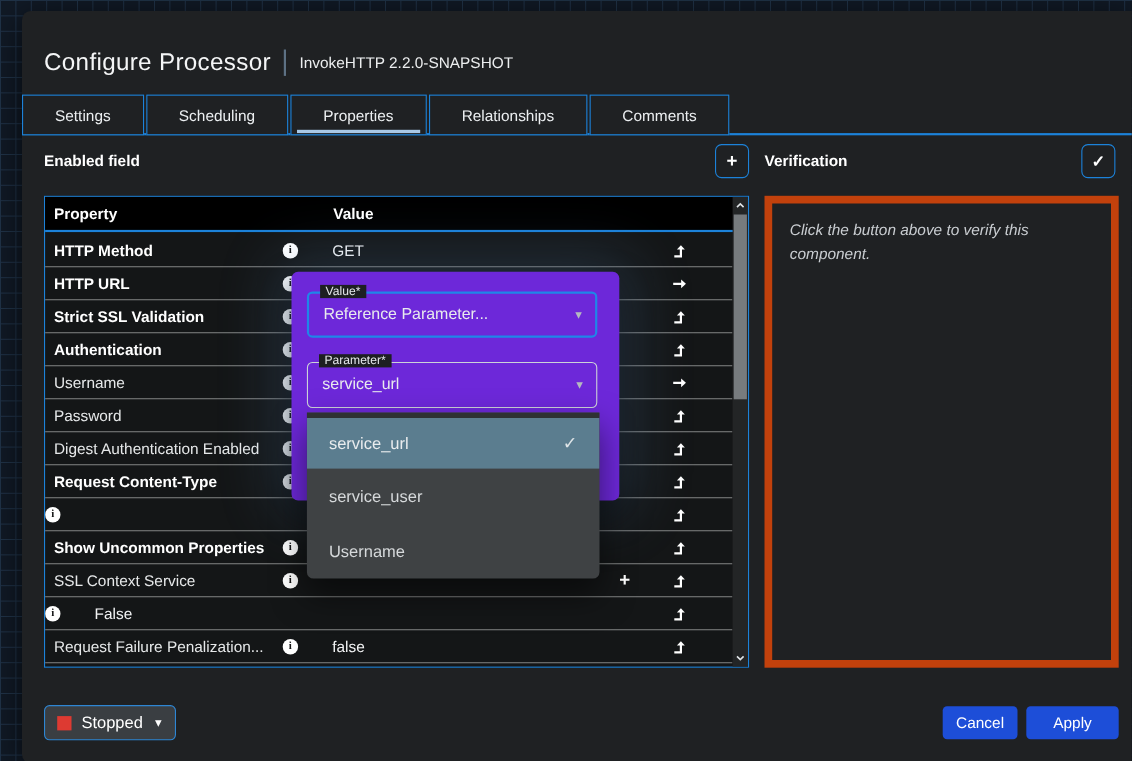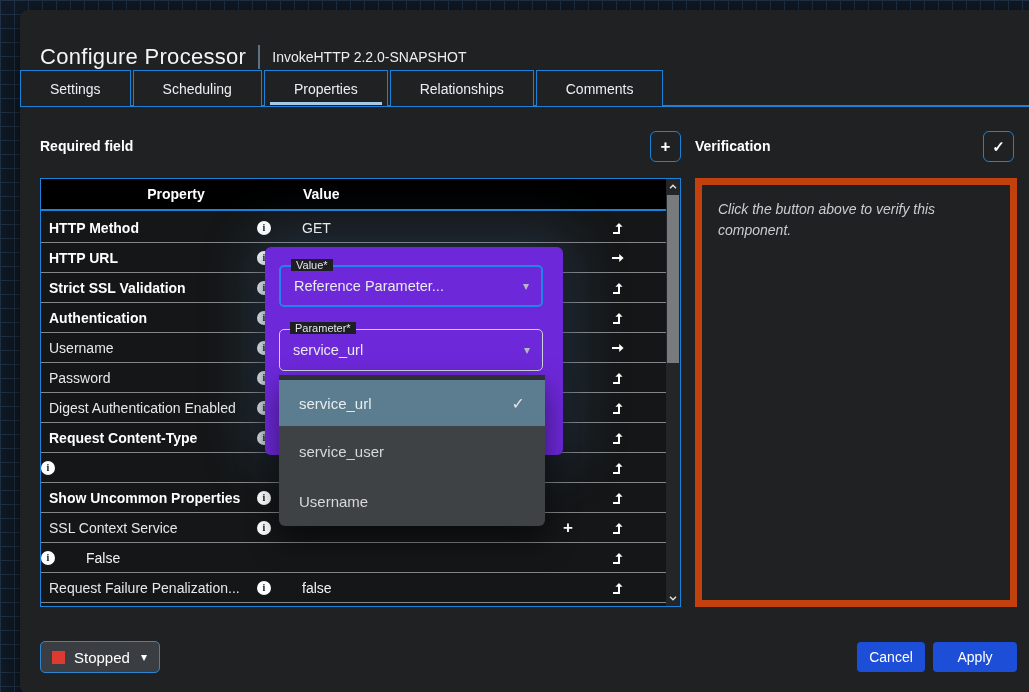--- a/index.html
+++ b/index.html
@@ -15,21 +15,21 @@
   .dialog { position:absolute; left:20px; top:10px; width:1009px; height:684px;
     background:#1f2123; border-radius:8px 0 0 8px; box-shadow:0 6px 30px rgba(0,0,0,.65); }
 
   
   .title-row { position:absolute; left:20px; top:34px; display:flex; align-items:center; }
   .title-row h1 { font-size:22px; font-weight:400; color:#f4f5f6; letter-spacing:.3px; }
   .title-sep { width:2px; height:24px; background:#5d7184; margin:0 12px; }
   .subtitle { font-size:14px; color:#eceeef; }
 
   
-  .tabstrip { position:absolute; left:0; right:0; top:60px; height:37px; display:flex; gap:2px;
+  .tabstrip { position:absolute; left:0; right:0; top:76px; height:37px; display:flex; gap:2px;
     border-bottom:2px solid #1c82d9; }
   .tab { height:37px; border:1px solid #1c82d9; background:#1f2123; color:#eceff1;
     font-size:14px; display:flex; align-items:center; justify-content:center;
     padding:0 29px; position:relative; cursor:pointer; }
   .tab.active::after { content:""; position:absolute; left:5px; right:5px; bottom:1px;
     height:3px; background:#a9c9e6; }
 
   
   .sec-label { position:absolute; top:121px; height:31px; line-height:31px;
     font-size:14px; font-weight:700; color:#fff; }
@@ -39,21 +39,21 @@
     border-radius:6px; background:transparent; color:#fff; display:flex; align-items:center;
     justify-content:center; font-size:17px; font-weight:700; cursor:pointer; }
   .btn-add { left:630px; }
   .btn-verify { left:963px; font-size:15px; }
 
   
   .prop-table { position:absolute; left:20px; top:168px; width:641px; height:429px;
     border:1px solid #1c82d9; background:#141617; }
   .thead { height:32px; background:#000; border-bottom:2px solid #1c82d9;
     display:flex; align-items:center; color:#fff; font-size:14px; font-weight:700; }
-  .hdr-prop { width:262px; padding-left:8px;text-align:center; }
+  .hdr-prop { width:262px; padding-left:8px; }
   .rows { position:absolute; left:0; right:14px; top:34px; bottom:0; overflow:hidden; }
   .prow { height:30px; display:flex; align-items:center; position:relative;
     border-bottom:1px solid rgba(255,255,255,.48); font-size:14px; }
   .pname { margin-left:8px; width:208px; white-space:nowrap; overflow:hidden; color:#e6e8e9; }
   .prow.req .pname { font-weight:700; color:#fff; }
   .info { flex:0 0 14px; width:14px; height:14px; border-radius:50%; background:#fff;
     color:#141414; font-family:"Liberation Serif", serif; font-weight:700; font-size:10px;
     line-height:14px; text-align:center; cursor:pointer; }
   .pvalue { margin-left:31px; color:#f2f3f4; }
   .plus { position:absolute; left:519px; width:16px; text-align:center; color:#fff;
@@ -133,21 +133,21 @@
     <span class="tab-label">Properties</span>
   </div>
         <div class="tab">
     <span class="tab-label">Relationships</span>
   </div>
         <div class="tab">
     <span class="tab-label">Comments</span>
   </div>
       </div>
 
-    <div class="sec-label lbl-required">Required field</div>
+    <div class="sec-label lbl-required">Enabled field</div>
     <button class="sq-btn btn-add">
       <span>+</span>
     </button>
     <div class="sec-label lbl-verification">Verification</div>
     <button class="sq-btn btn-verify">
       <span>✓</span>
     </button>
 
     <div class="prop-table">
       <div class="thead">

